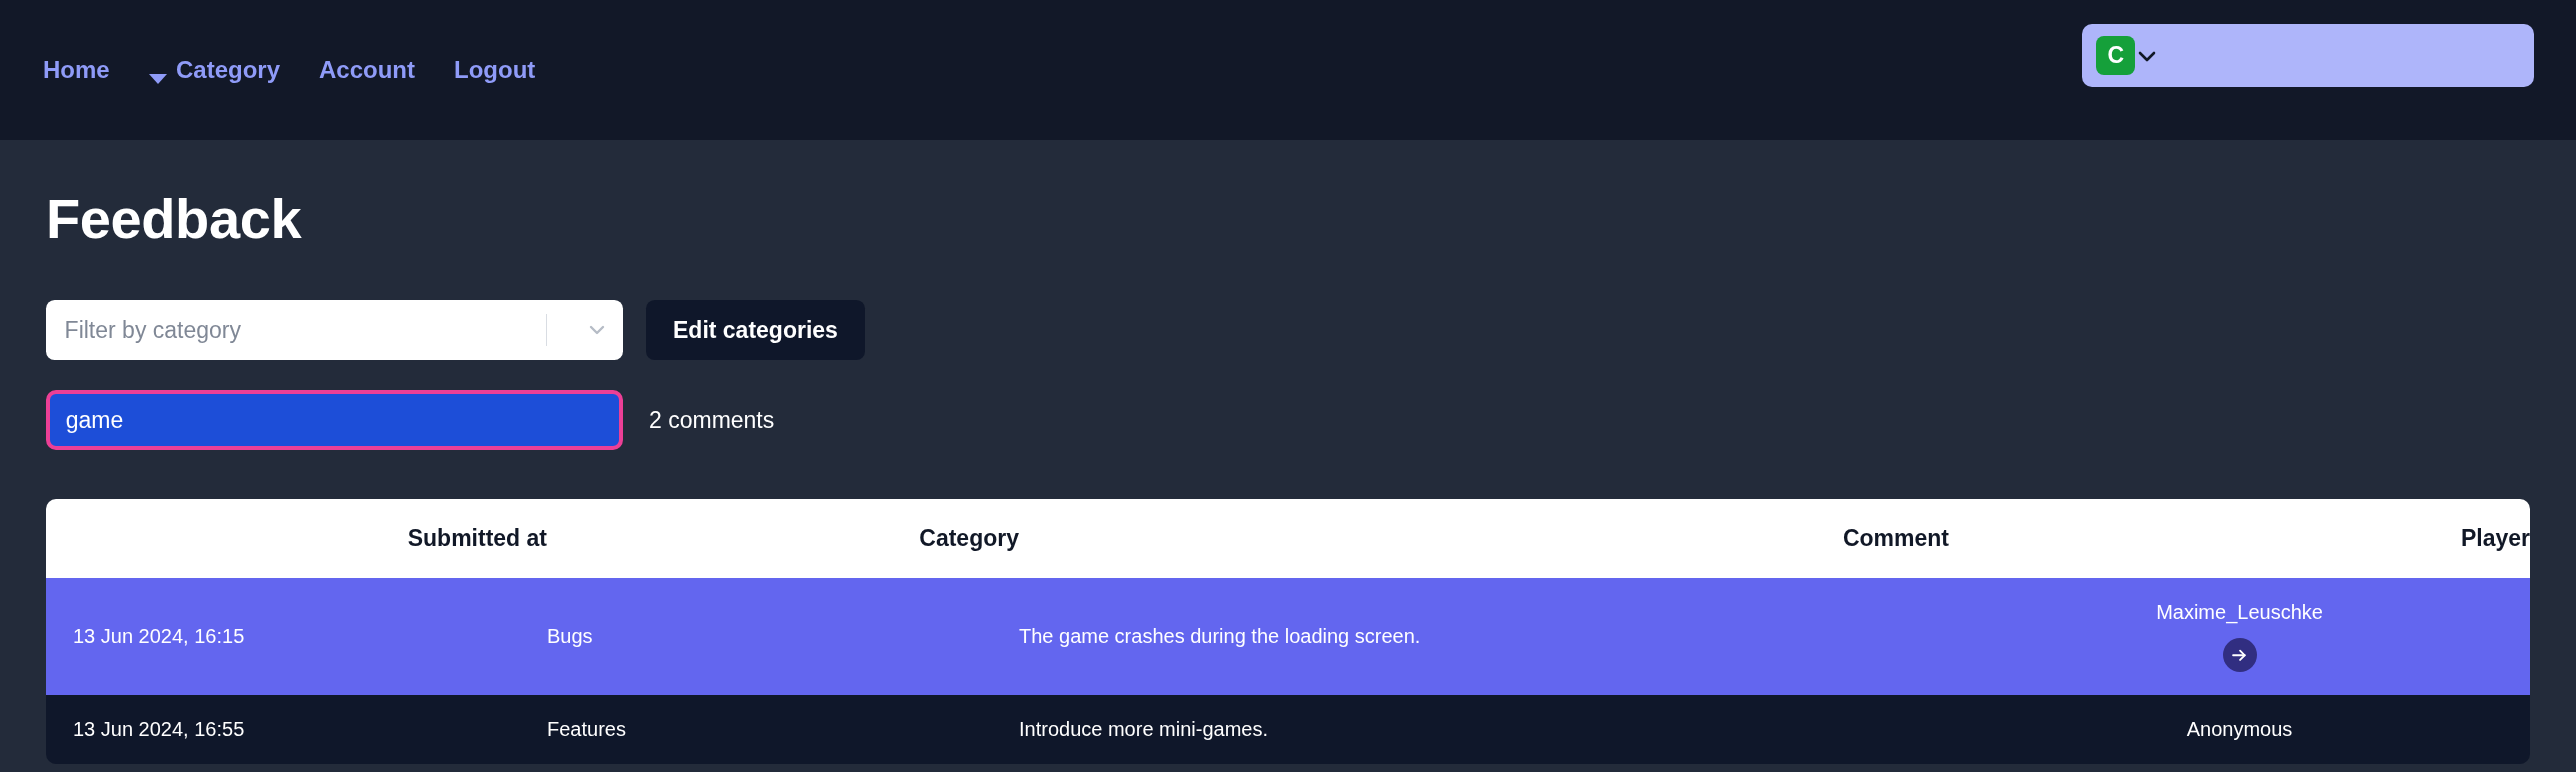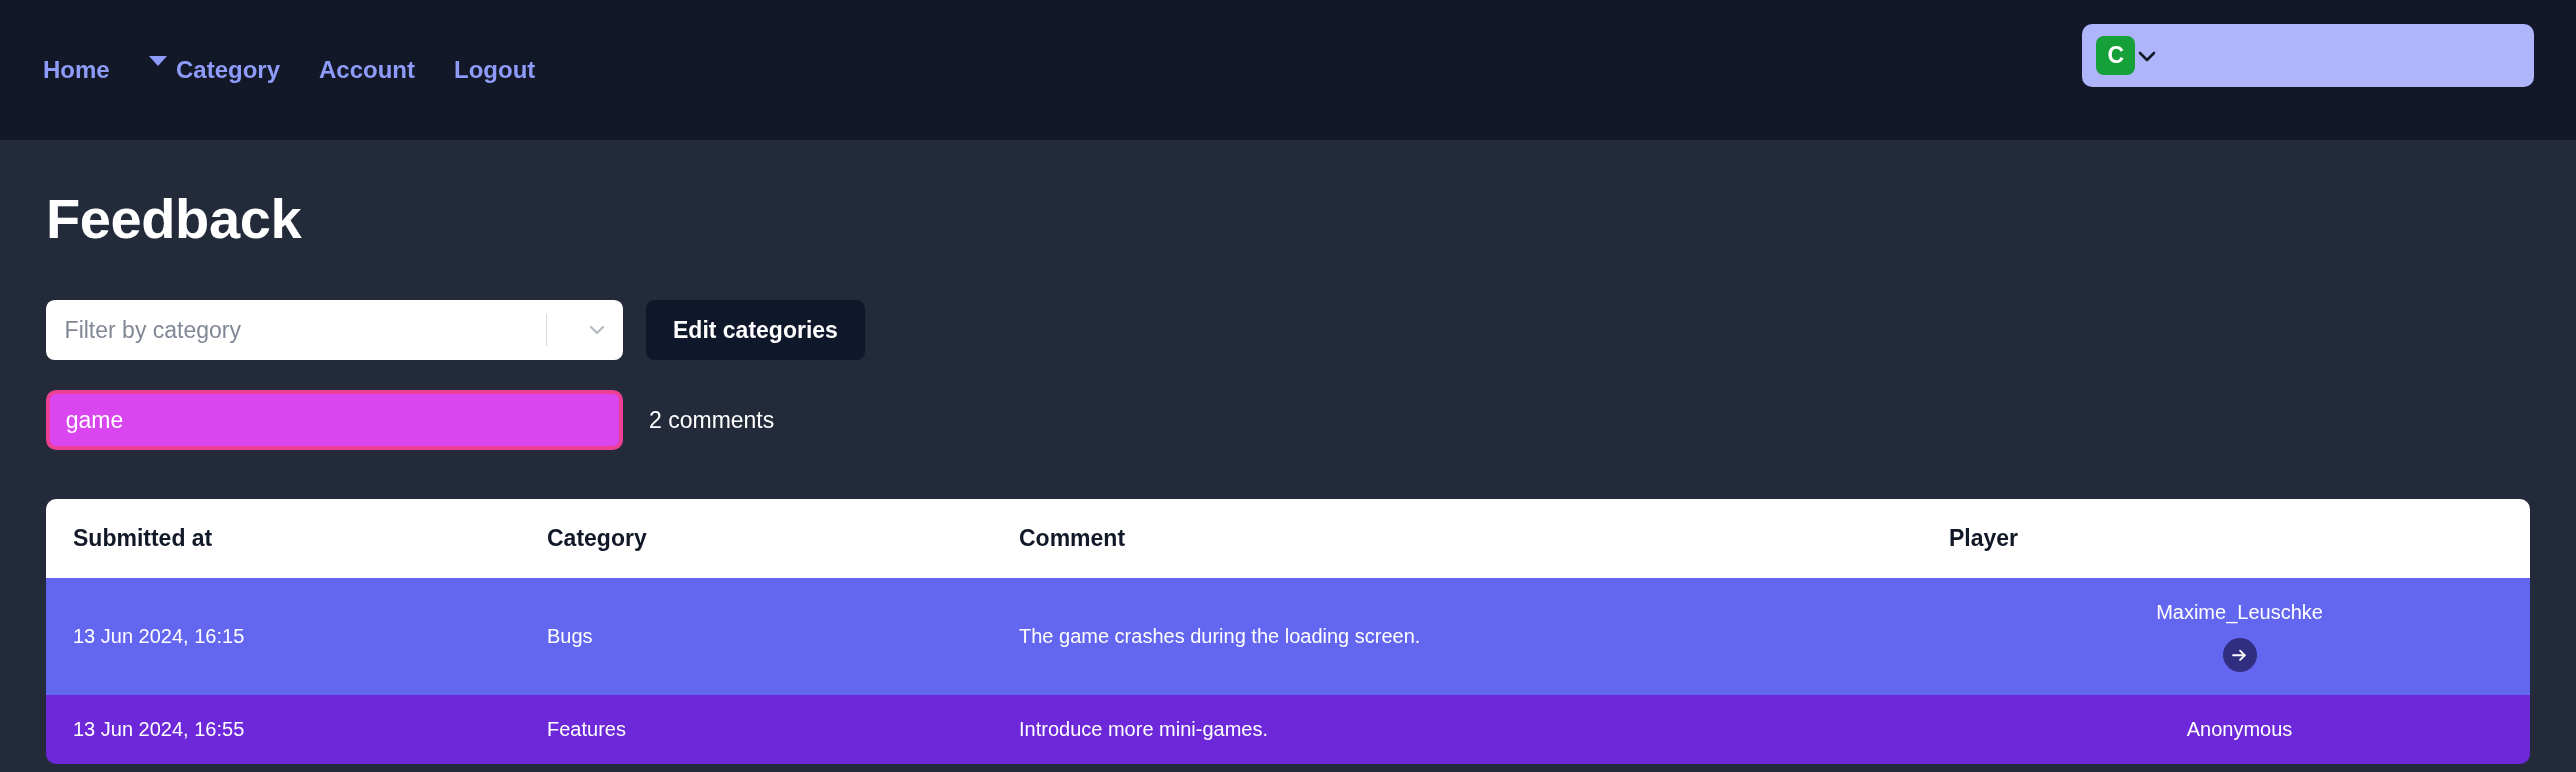--- a/index.html
+++ b/index.html
@@ -37,21 +37,21 @@
   .nav-link {
     color: #8f9bf8;
     font-size: 24px;
     font-weight: bold;
     text-decoration: none;
     padding: 7.2px 0;
     margin-right: 39px;
     white-space: nowrap;
     cursor: pointer;
     display: inline-flex;
-    align-items: flex-start;
+    align-items: flex-end;
     gap: 9.3px;
   }
 
   .nav-link:last-child { margin-right: 0; }
 
   .caret-down {
     width: 0; height: 0;
     border-left: 9.3px solid transparent;
     border-right: 9.3px solid transparent;
     border-top: 10.7px solid #8f9bf8;
@@ -173,21 +173,21 @@
   .search-row {
     display: flex;
     align-items: center;
     margin-top: 30px;
     gap: 26px;
   }
 
   .search-input {
     width: 577px;
     height: 60px;
-    background: #d946ef;
+    background: #1d4ed8;
     border: 4.3px solid #ec3f96;
     border-radius: 10px;
     color: #ffffff;
     font-family: "Liberation Sans", sans-serif;
     font-size: 23px;
     padding: 0 15.7px;
     outline: none;
   }
 
   .comment-count {
@@ -206,21 +206,21 @@
 
   table {
     width: 100%;
     border-collapse: collapse;
     table-layout: fixed;
   }
 
   thead tr { background: #ffffff; }
 
   th {
-    text-align: left;
+    text-align: right;
     color: #111827;
     font-size: 23px;
     font-weight: bold;
     padding: 26px 0 26px 0;
     white-space: nowrap;
   }
 
   td {
     color: #ffffff;
     font-size: 20px;
@@ -228,21 +228,21 @@
     white-space: nowrap;
     vertical-align: middle;
   }
 
   .col-date    { width: 501px; padding-left: 27px !important; }
   .col-cat     { width: 472px; }
   .col-comment { width: 930px; }
   .col-player  { width: auto; }
 
   tbody tr.row-hover { background: #6366ef; }
-  tbody tr.row-plain { background: #6d28d9; }
+  tbody tr.row-plain { background: #0f172a; }
 
   .player-cell {
     display: flex;
     align-items: center;
     gap: 14.3px;
     flex-direction: column;
   }
 
   .go-btn {
     width: 34px;

